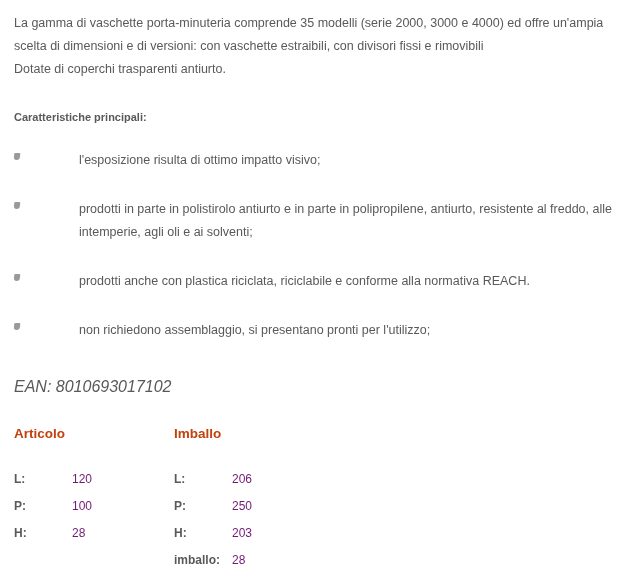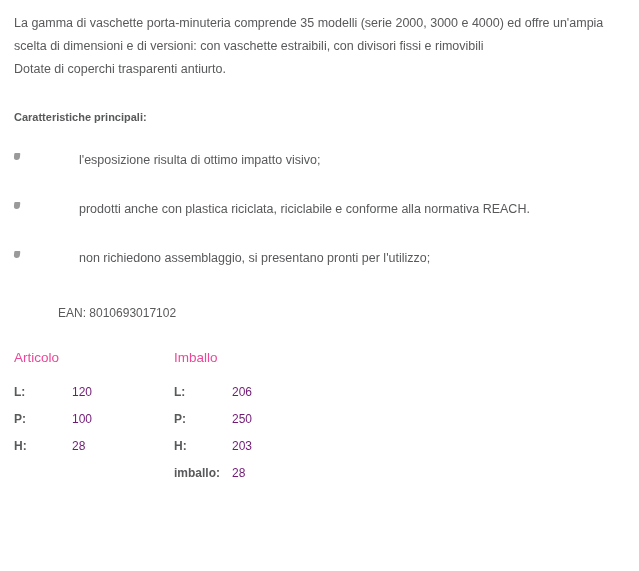--- a/index.html
+++ b/index.html
@@ -58,37 +58,37 @@
     border-radius: 1px 1px 3px 3px;
     transform: skewX(-6deg);
   }
   .bullet-text {
     line-height: 23px;
     max-width: 560px;
     padding-left: 3px;
   }
   .ean {
     margin-top: 36px;
-    font-size: 12px;
+    font-style: italic;
+    font-size: 16px;
     color: #58595b;
-    margin-left: 44px;
   }
   .tables {
     margin-top: 30px;
     display: flex;
   }
   .table-block {
     width: 160px;
     flex: 0 0 160px;
   }
   .table-title {
-    color: #ec4899;
-    font-weight: normal;
+    color: #c2410c;
+    font-weight: bold;
     font-size: 13.5px;
-    margin-bottom: 20px;
+    margin-bottom: 31px;
   }
   .spec-row {
     display: flex;
     margin-bottom: 13px;
     line-height: 14px;
   }
   .spec-label {
     font-weight: bold;
     width: 58px;
     flex: 0 0 58px;
@@ -115,20 +115,26 @@
 
   <div class="bullets">
 
     <div class="bullet-row">
       <div class="bullet-marker">
           <span></span>
         </div>
       <div class="bullet-text">l'esposizione risulta di ottimo impatto visivo;</div>
     </div>
 
+    <div class="bullet-row">
+      <div class="bullet-marker">
+          <span></span>
+        </div>
+      <div class="bullet-text">prodotti in parte in polistirolo antiurto e in parte in polipropilene, antiurto, resistente al freddo, alle intemperie, agli oli e ai solventi;</div>
+    </div>
 
     <div class="bullet-row">
       <div class="bullet-marker">
           <span></span>
         </div>
       <div class="bullet-text">prodotti anche con plastica riciclata, riciclabile e conforme alla normativa REACH.</div>
     </div>
 
     <div class="bullet-row">
       <div class="bullet-marker">

